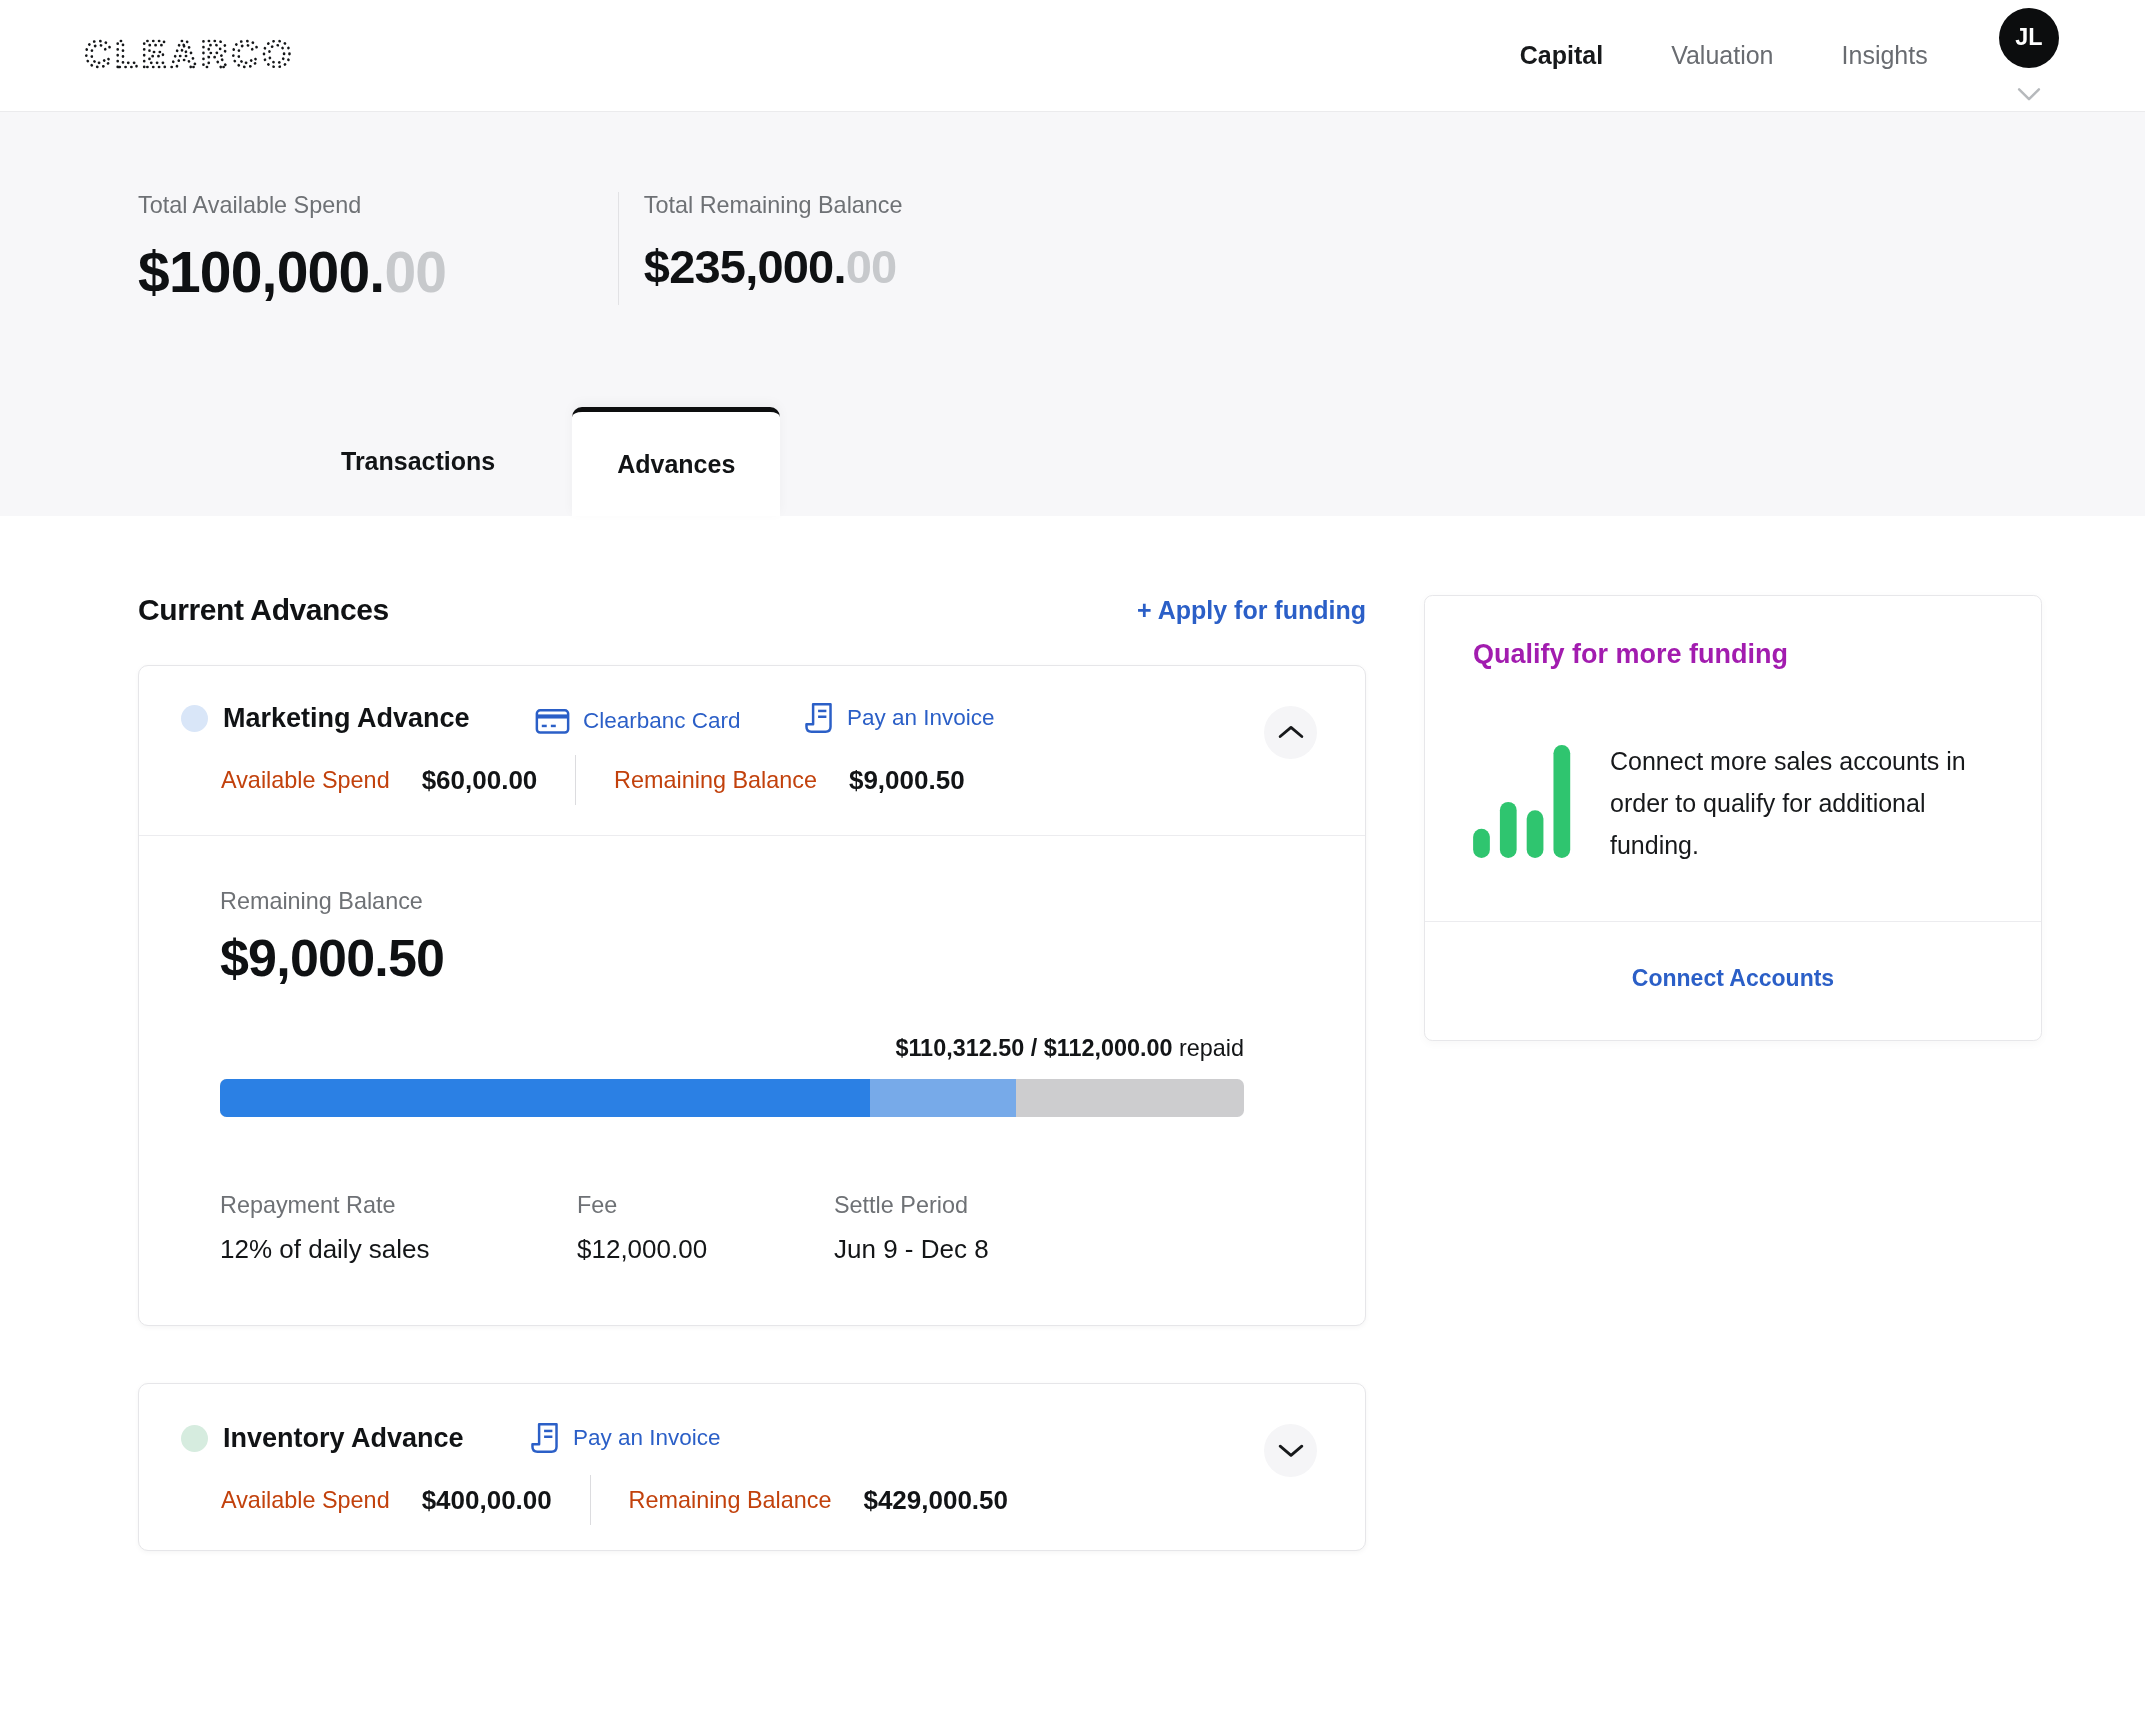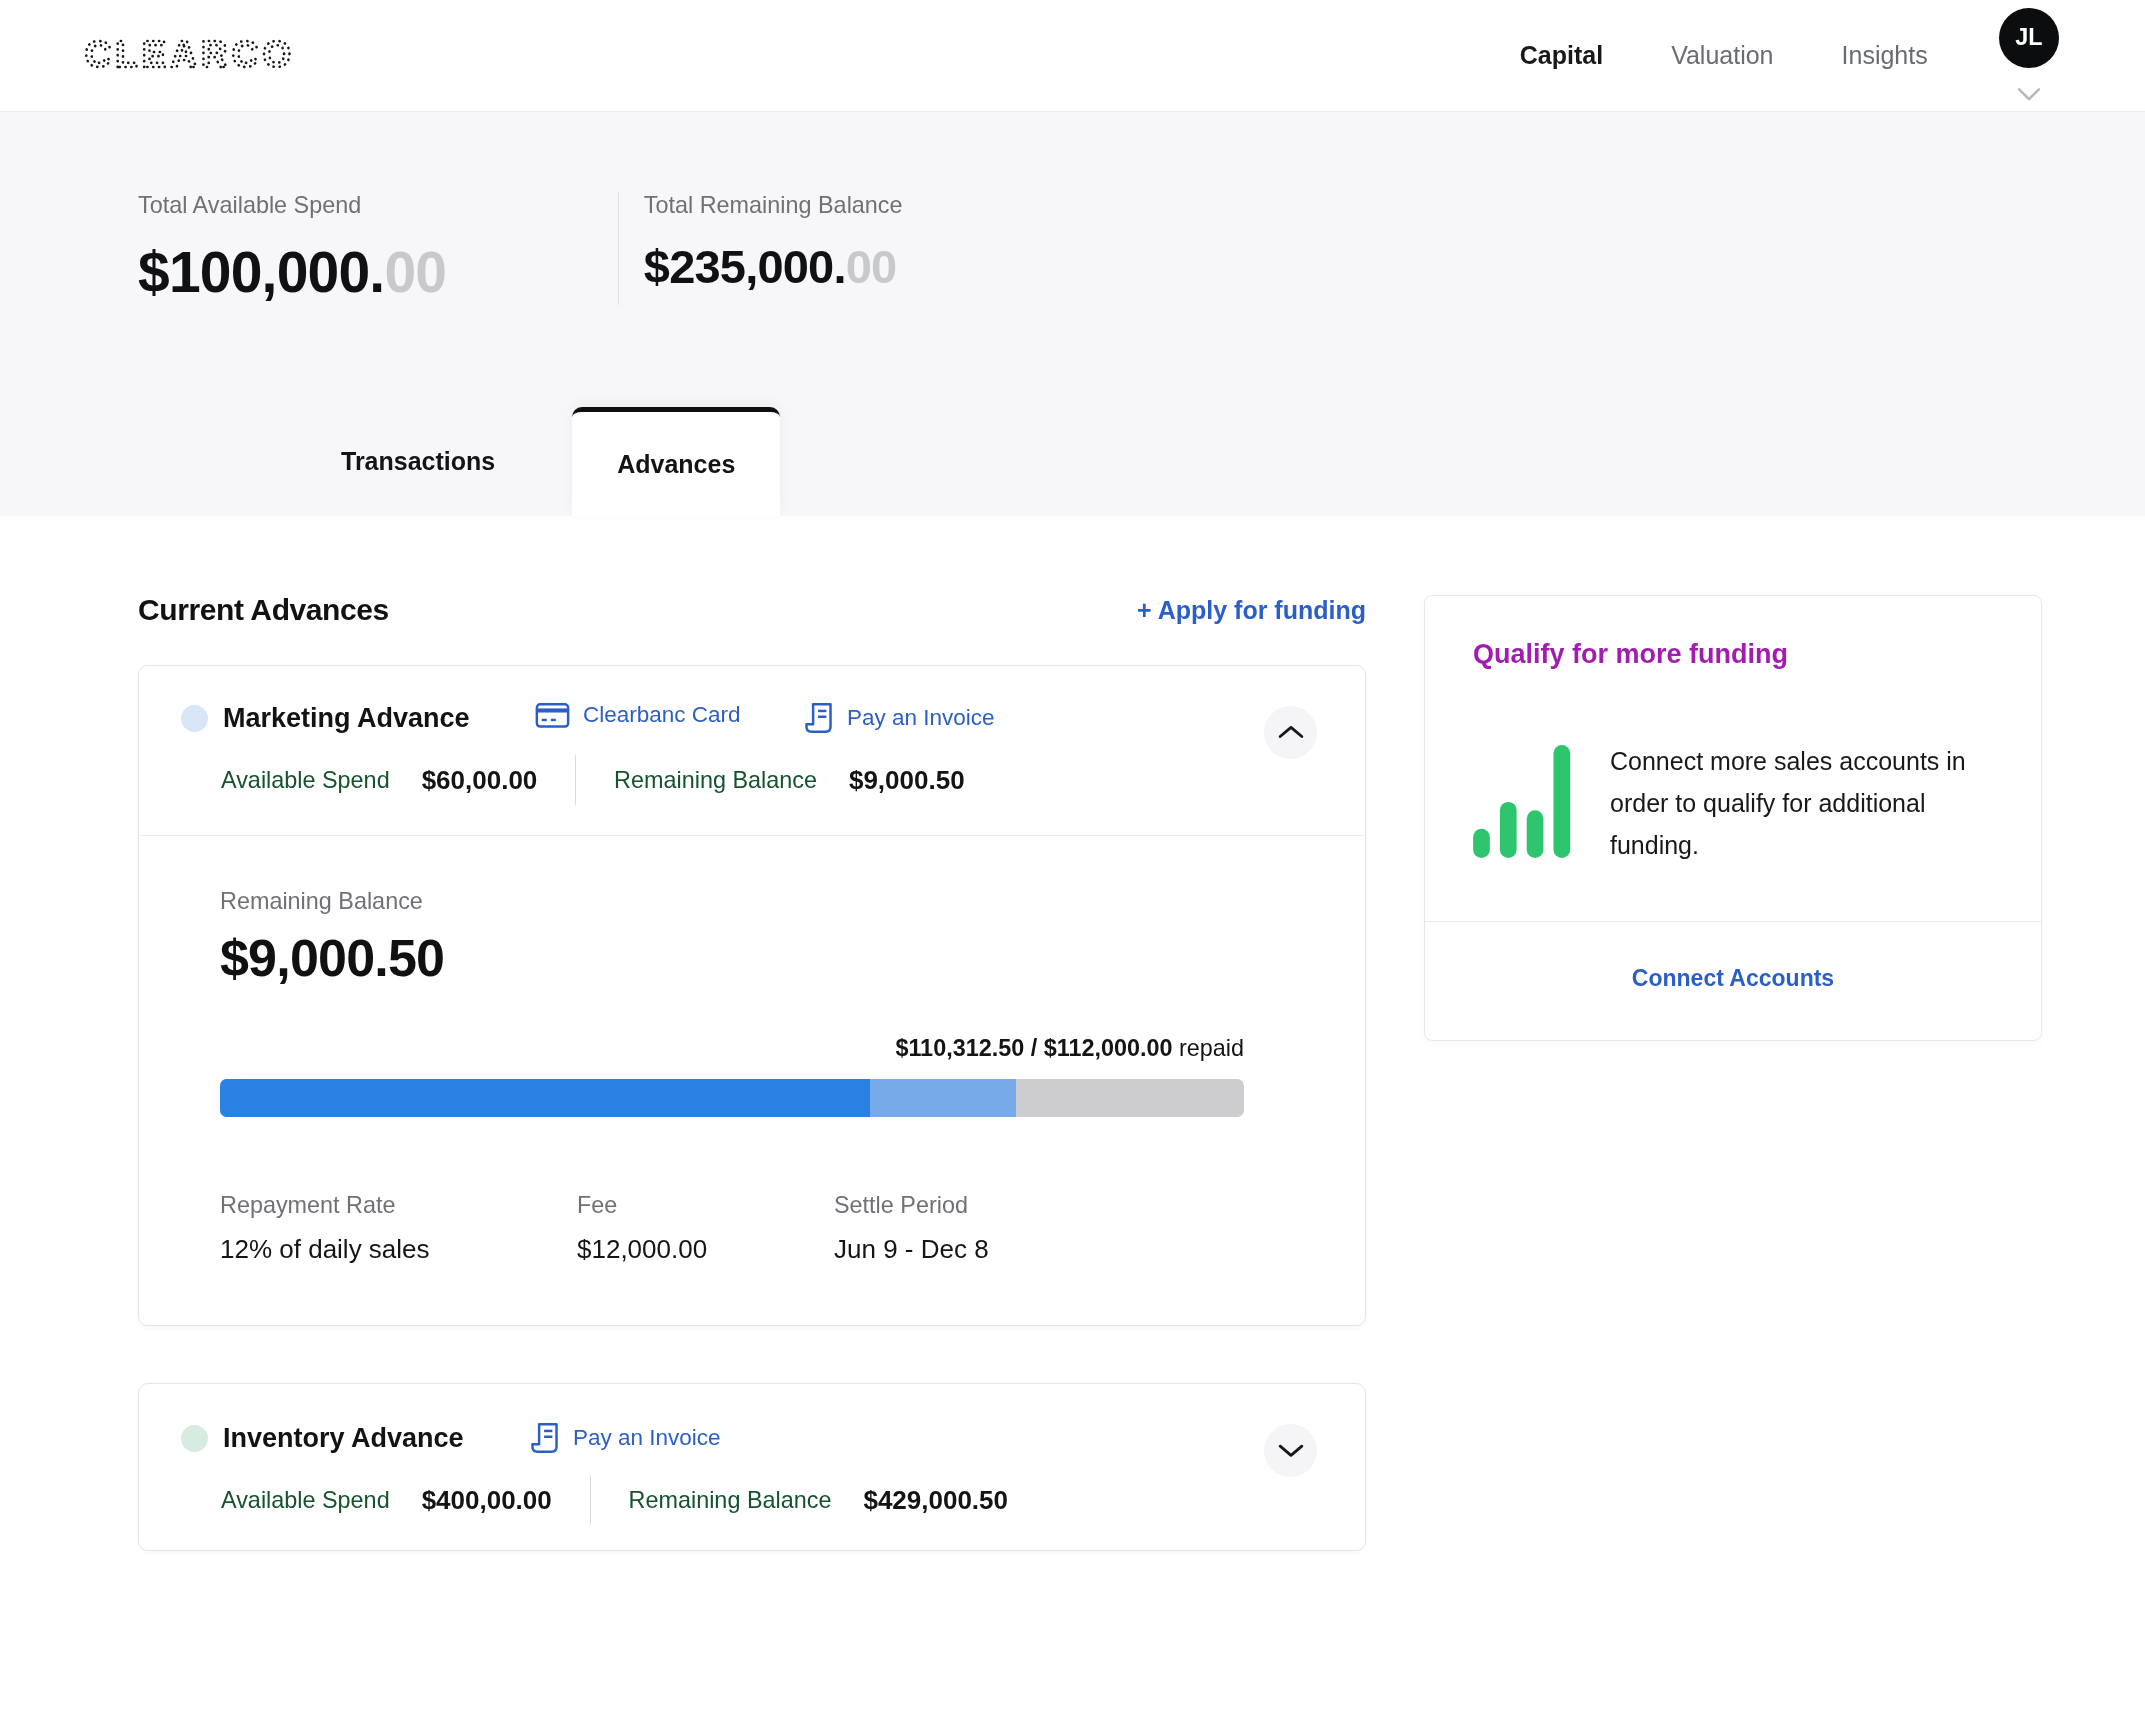--- a/index.html
+++ b/index.html
@@ -74,26 +74,26 @@
   .advance-card{
     margin-top:38px; background:#fff;
     border:0.8px solid #e6e6e9; border-radius:10px;
     box-shadow:0 1.7px 5px rgba(0,0,0,0.04);
   }
   .adv-header{ position:relative; padding:35px 134px 30px 42px; }
   .adv-header.compact{ padding:37px 134px 25px 42px; }
   .adv-title-row{ display:flex; align-items:center; }
   .dot{ width:27px; height:27px; border-radius:50%; flex:none; }
   .adv-title{ margin-left:15px; font-size:27px; font-weight:700; color:#111315; }
-  .adv-links{ display:flex; align-items:flex-start; margin-left:65px; gap:62px; }
+  .adv-links{ display:flex; align-items:flex-end; margin-left:65px; gap:62px; }
   .adv-link{ display:flex; align-items:center; gap:13.4px; color:#2b5fc7; font-size:22.5px; }
   .adv-link svg{ flex:none; }
 
   .adv-stats-row{ display:flex; align-items:center; margin-top:20px; margin-left:40px; }
-  .mini-label{ font-size:23.4px; color:#14532d; }
+  .mini-label{ font-size:23.4px; color:#c2410c; }
   .mini-value{ font-size:26px; font-weight:700; color:#121416; margin-left:32px; }
   .vdiv{ width:0.8px; height:50px; background:#dcdcdf; margin:0 38px; }
 
   .toggle-btn{
     position:absolute; right:48px; top:40px;
     width:53px; height:53px; border-radius:50%;
     background:#f5f5f7; border:none; cursor:pointer;
     display:flex; align-items:center; justify-content:center;
   }
 

